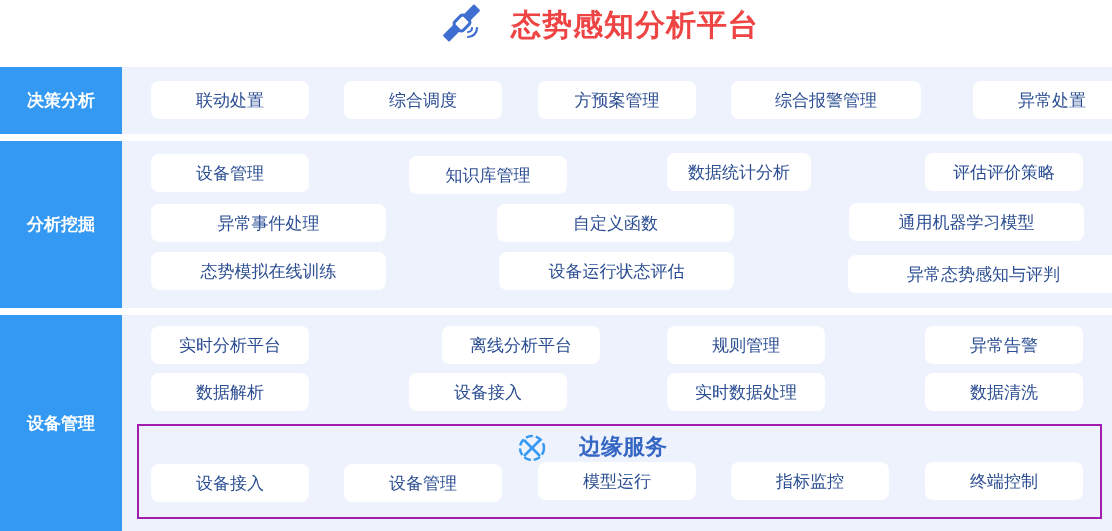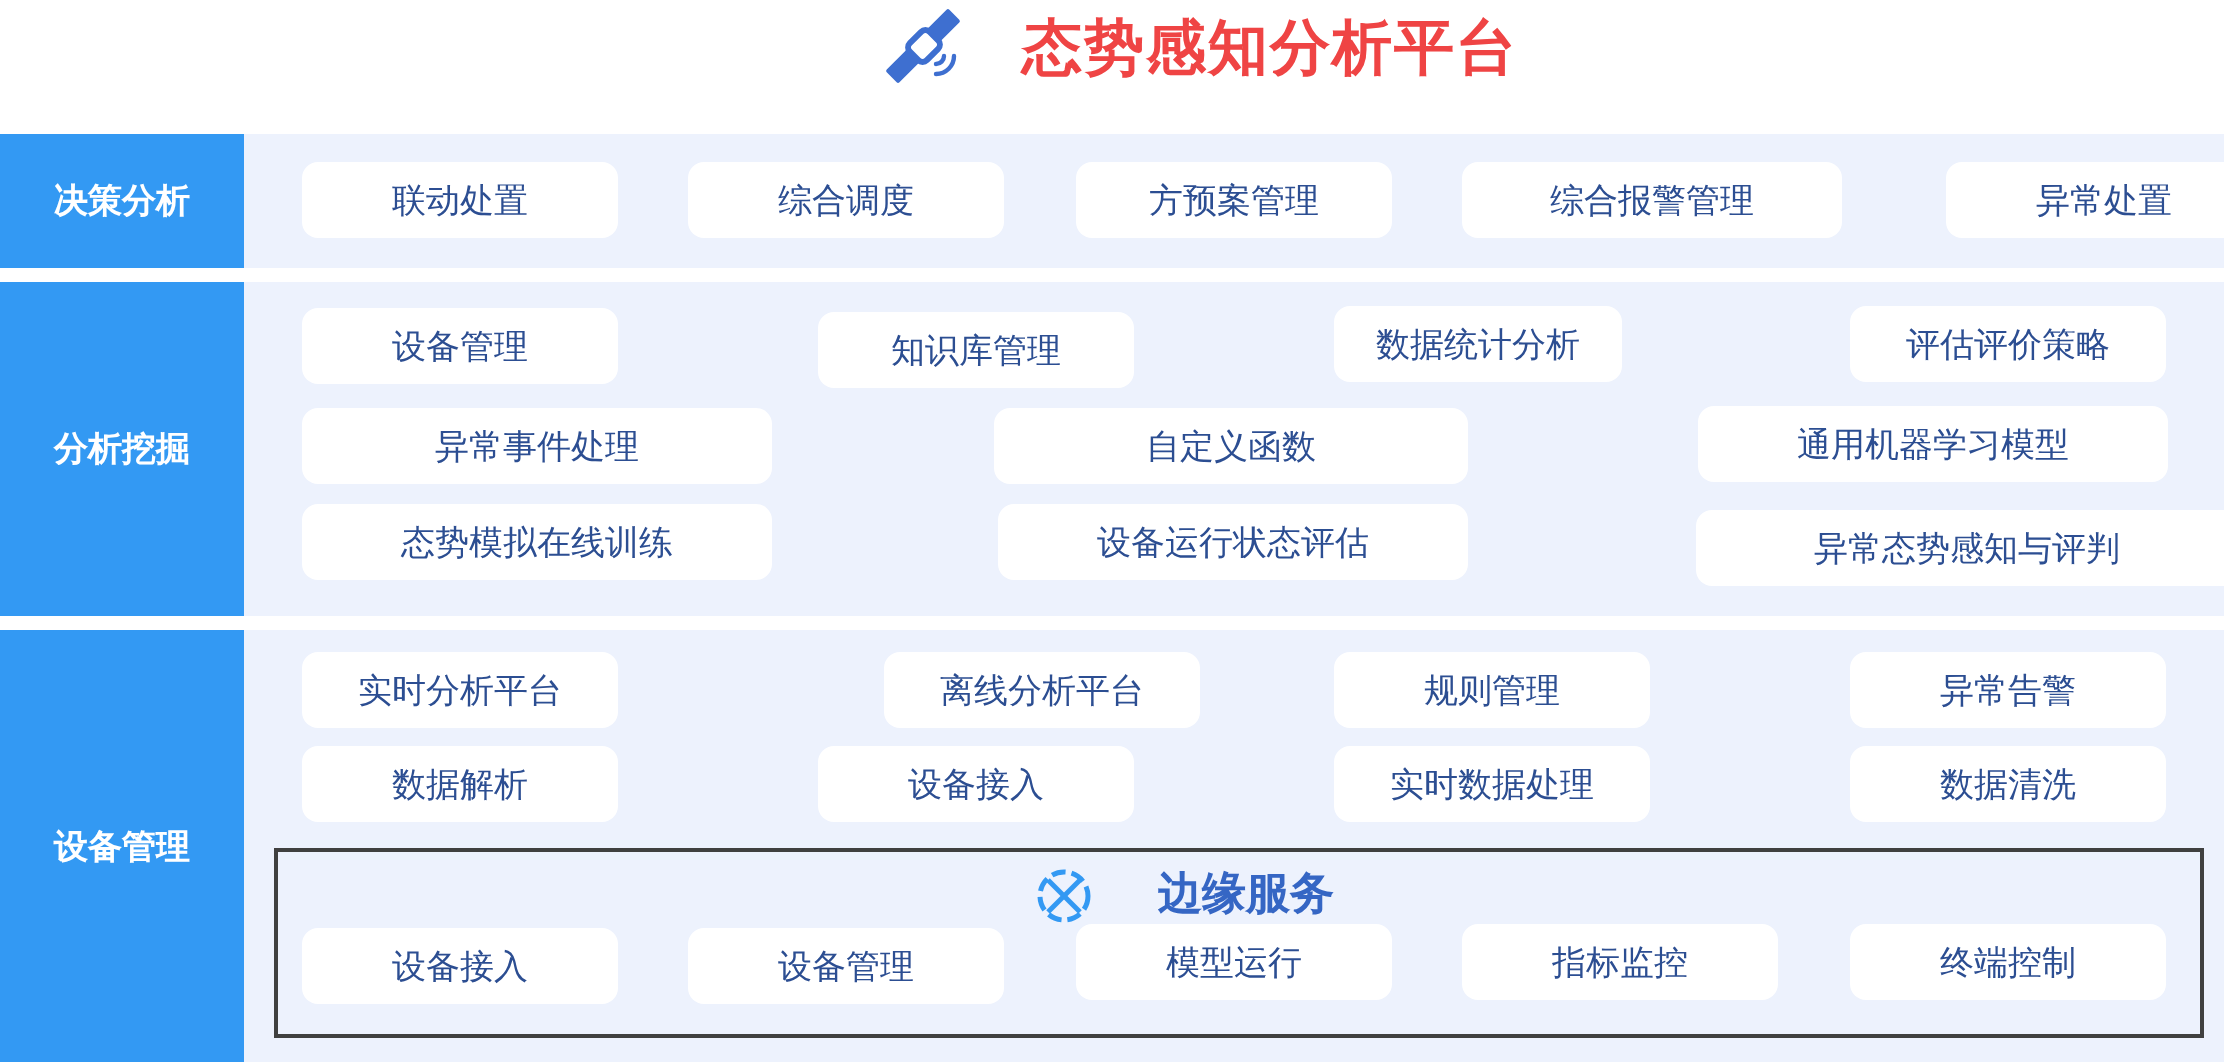--- a/index.html
+++ b/index.html
@@ -9,21 +9,21 @@
   .title-bar { position: absolute; left: 0; top: 0; width: 1112px; height: 52px; }
   .title-icon { position: absolute; left: 441px; top: 3px; width: 44px; height: 42px; }
   .title-text { position: absolute; left: 511px; top: 4px; font-size: 30px; font-weight: bold; color: #ef4444; letter-spacing: 1px; line-height: 42px; white-space: nowrap; }
 
   .row { position: absolute; left: 0; width: 1112px; }
   .row-label { position: absolute; left: 0; top: 0; width: 122px; height: 100%; background: #3399F3; color: #ffffff; font-weight: bold; font-size: 17px; display: flex; align-items: center; justify-content: center; }
   .row-body { position: absolute; left: 122px; top: 0; right: 0; height: 100%; background: #EDF2FD; }
 
   .chip { position: absolute; background: #ffffff; border-radius: 8px; color: #2C4E92; font-size: 17px; display: flex; align-items: center; justify-content: center; white-space: nowrap; height: 38px; }
 
-  .edge-box { position: absolute; border: 2px solid #404040; background: #EDF2FD; }
+  .edge-box { position: absolute; border: 2px solid #a21caf; background: #EDF2FD; }
   .edge-title { position: absolute; font-size: 22px; font-weight: bold; color: #3566C4; white-space: nowrap; }
   .edge-icon { position: absolute; width: 34px; height: 32px; }
 </style>
 </head>
 <body>
 
 <div class="title-bar">
   <svg class="title-icon" viewBox="0 0 44 42">
     <g fill="#3E6FD0">
       <rect x="26" y="2" width="9" height="16" rx="1" transform="rotate(45 30.5 10)"></rect>

